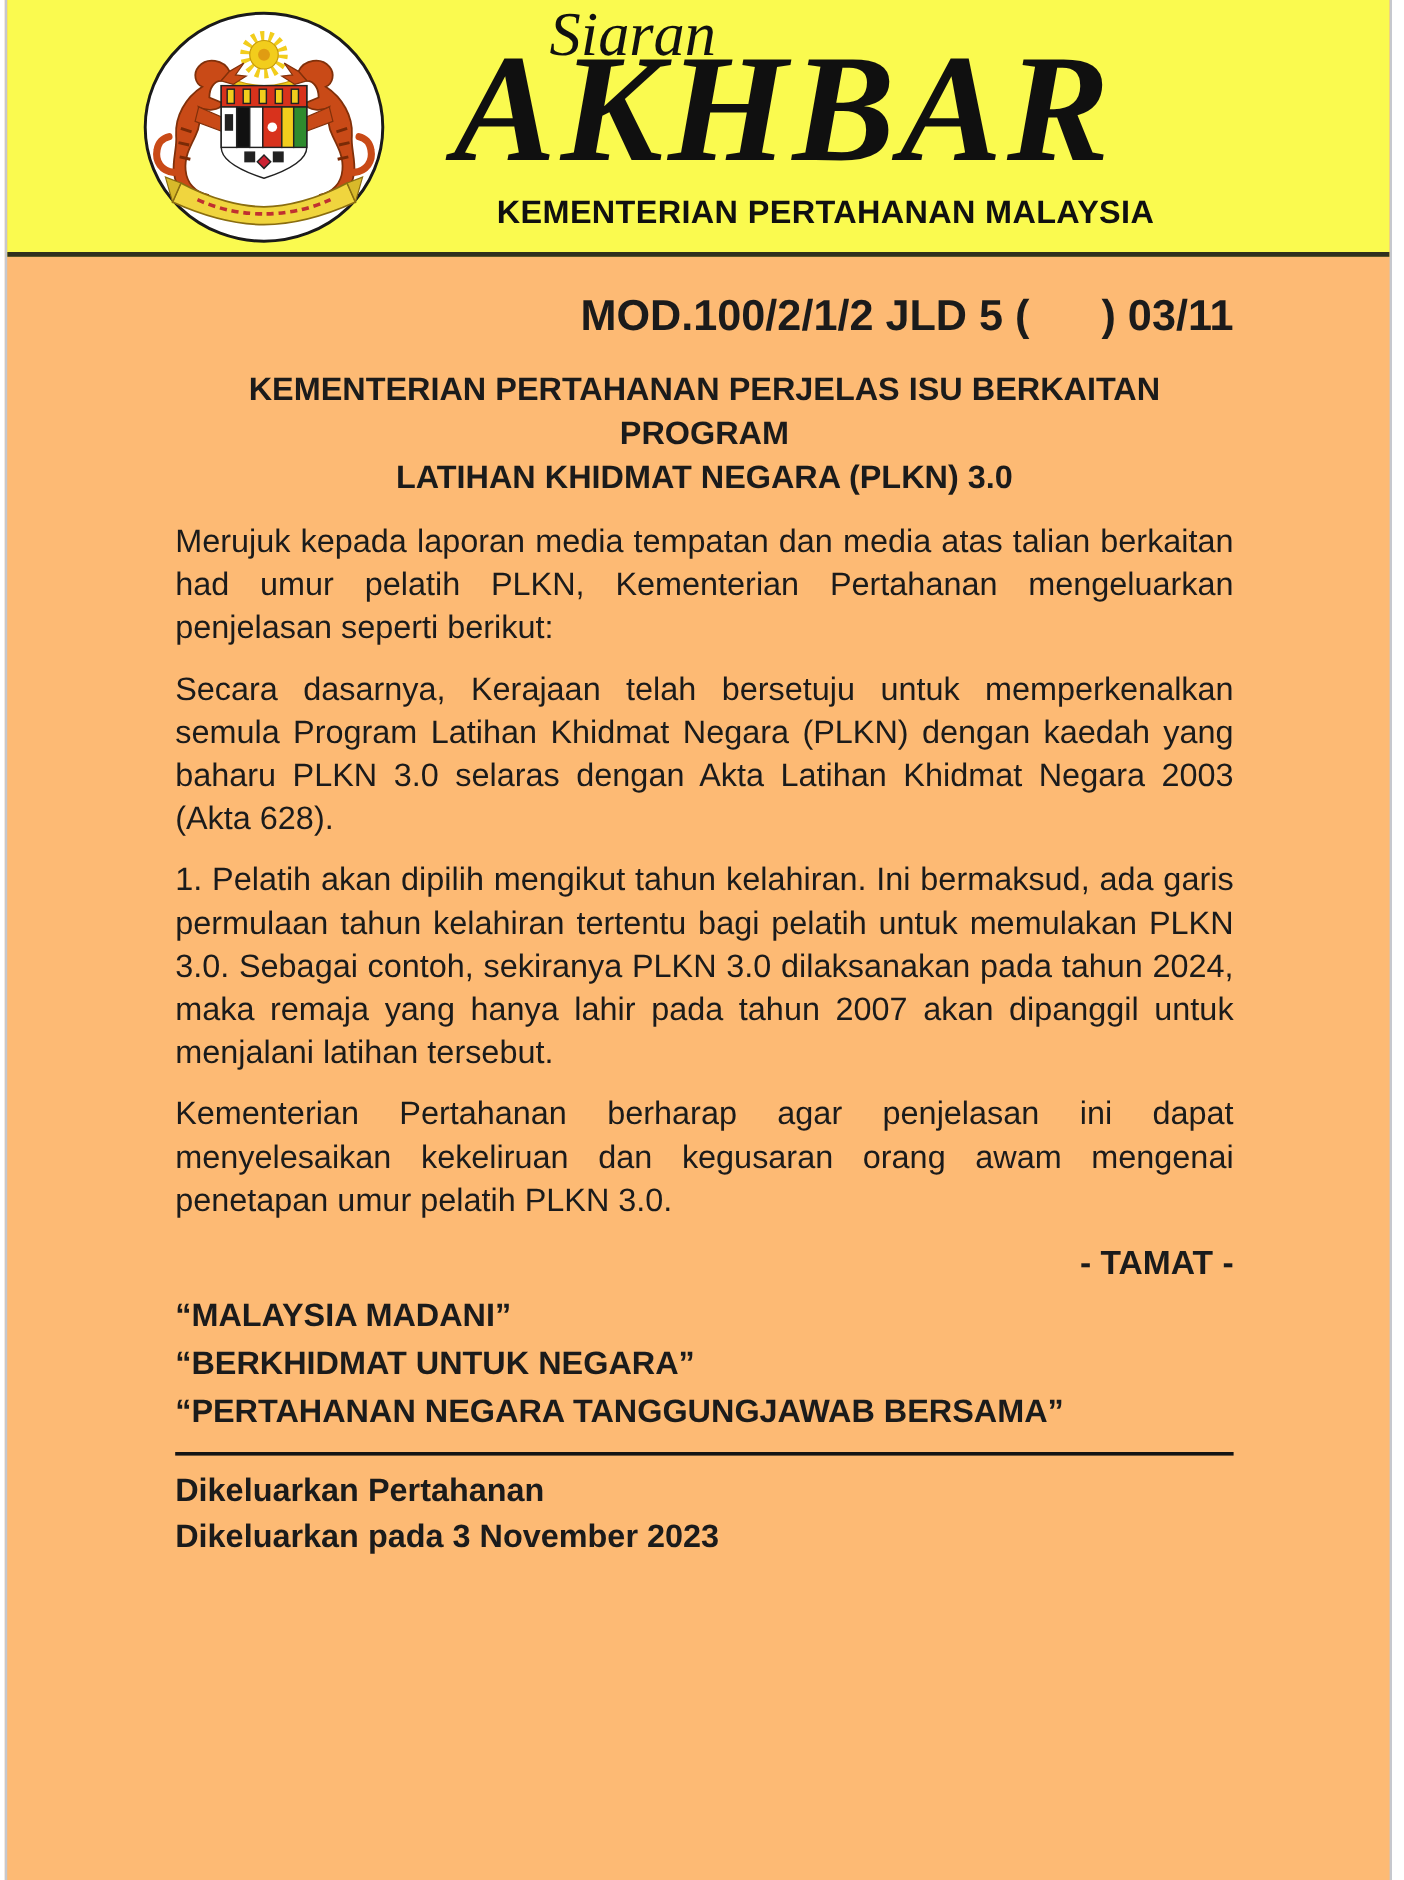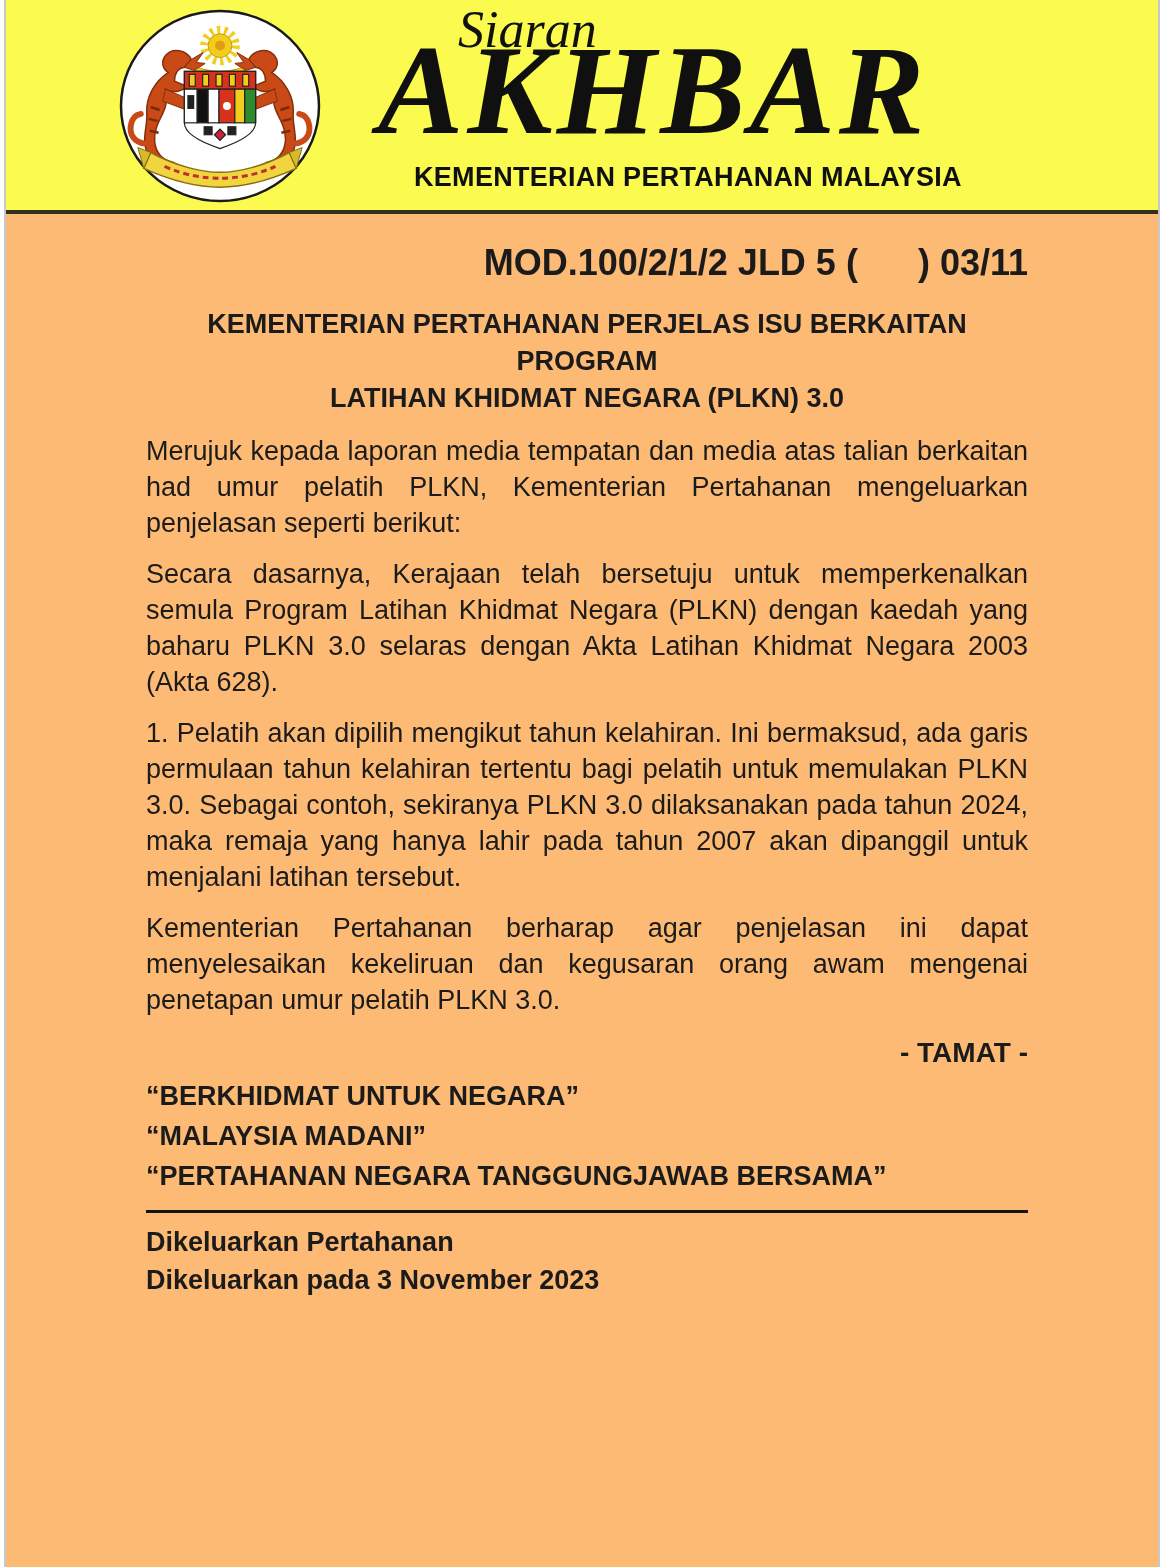--- a/index.html
+++ b/index.html
@@ -93,22 +93,22 @@
     </div>
 
     <p class="para first">Merujuk kepada laporan media tempatan dan media atas talian berkaitan had umur pelatih  PLKN, Kementerian Pertahanan mengeluarkan penjelasan seperti berikut:</p>
     <p class="para">Secara dasarnya, Kerajaan telah bersetuju untuk memperkenalkan semula Program Latihan Khidmat Negara (PLKN) dengan kaedah yang baharu PLKN 3.0 selaras dengan Akta Latihan Khidmat Negara 2003 (Akta 628).</p>
     <p class="para">1. Pelatih akan dipilih mengikut tahun kelahiran. Ini bermaksud, ada garis permulaan tahun kelahiran tertentu bagi pelatih untuk memulakan PLKN 3.0. Sebagai contoh, sekiranya PLKN 3.0 dilaksanakan pada tahun 2024, maka remaja yang hanya lahir pada tahun 2007 akan dipanggil untuk menjalani latihan tersebut.</p>
     <p class="para">Kementerian Pertahanan berharap agar penjelasan ini dapat menyelesaikan kekeliruan dan kegusaran orang awam mengenai penetapan umur pelatih PLKN 3.0.</p>
 
     <div class="tamat">- TAMAT -</div>
 
     <div>
+      <div class="slogan">“MALAYSIA MADANI”</div>
       <div class="slogan">“BERKHIDMAT UNTUK NEGARA”</div>
-      <div class="slogan">“MALAYSIA MADANI”</div>
       <div class="slogan">“PERTAHANAN NEGARA TANGGUNGJAWAB BERSAMA”</div>
     </div>
 
     <div class="rule"></div>
 
     <div class="issuer-block">
       <div>Dikeluarkan Pertahanan</div>
       <div>Dikeluarkan pada 3 November 2023</div>
     </div>
 

